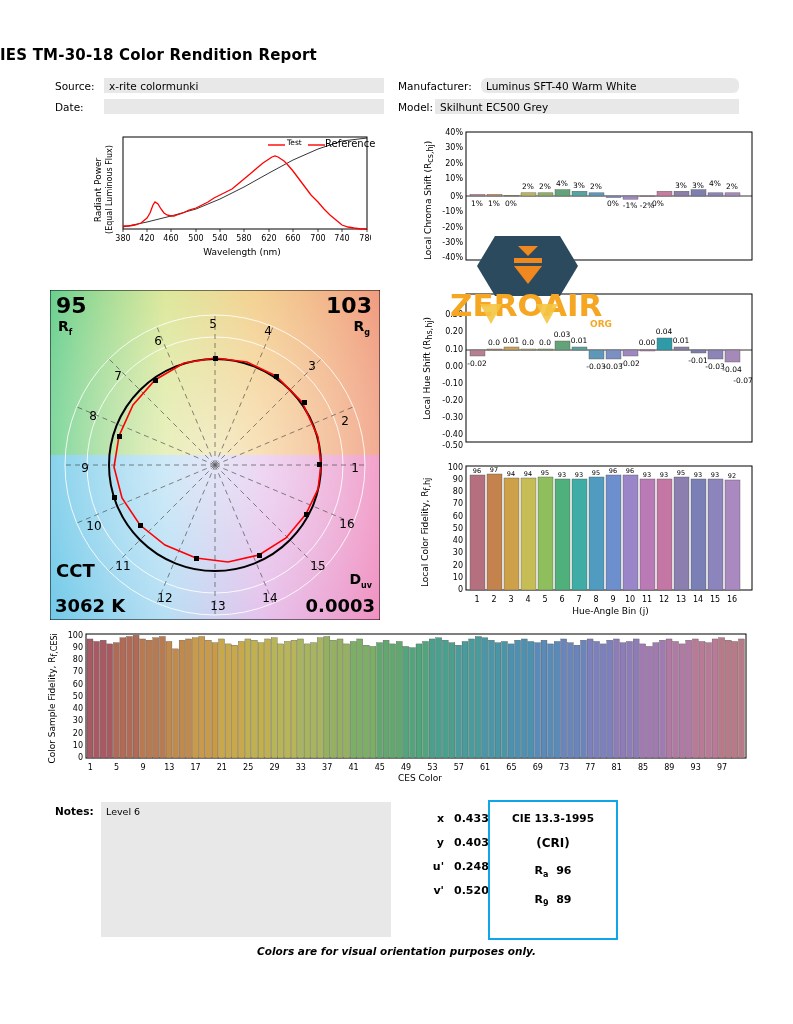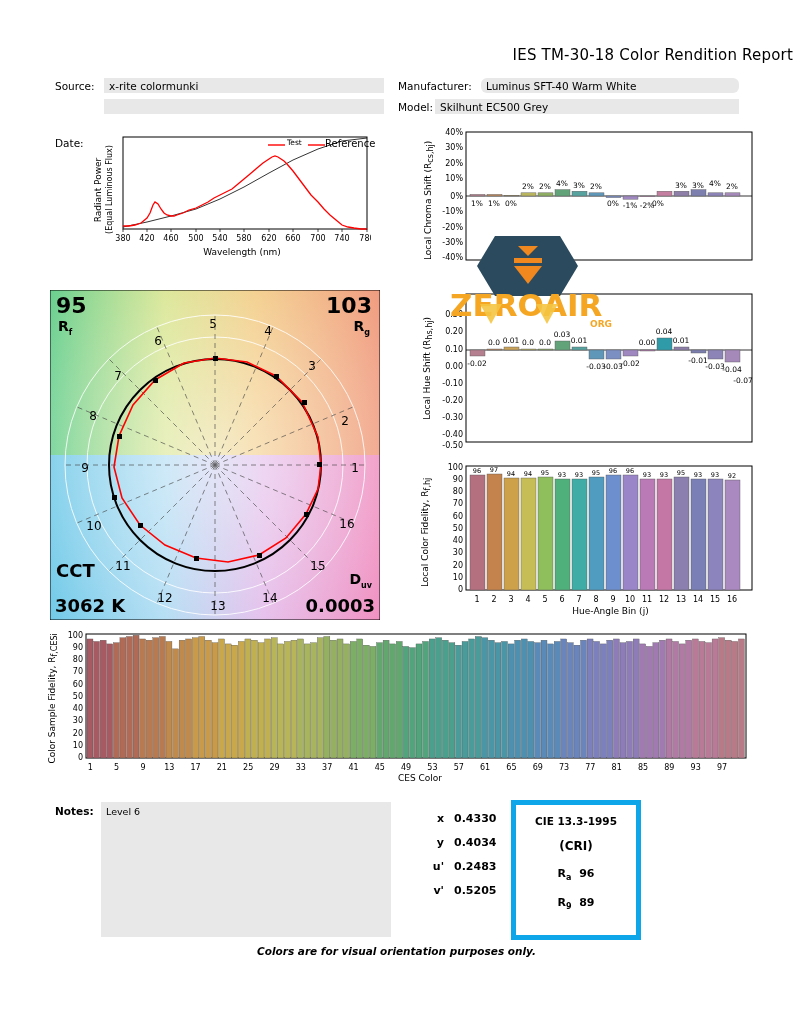--- a/index.html
+++ b/index.html
@@ -10,21 +10,21 @@
     font-family: "DejaVu Sans", sans-serif;
     color: #000;
     position: relative;
     overflow: hidden;
   }
   .page { position: relative; width: 793px; height: 1024px; }
 
   
   .report-title {
     position: absolute; top: 46px; left: 0; width: 793px;
-    text-align: right; font-size: 15px; font-weight: normal;
+    text-align: left; font-size: 15px; font-weight: bold;
     letter-spacing: 0.2px;
   }
   .meta-label {
     position: absolute; font-size: 10.5px; font-weight: normal;
     top: 2px;
   }
   .meta-value {
     position: absolute; font-size: 10.5px;
     background: #e8e8e8; height: 15px; line-height: 17px;
     padding-left: 5px;
@@ -60,22 +60,22 @@
     background: #e8e8e8;
   }
   .notes-label { position:absolute; left: 55px; top: 805px; font-size: 10.5px; font-weight: bold; }
   .notes-text { position:absolute; left: 106px; top: 806px; font-size: 9.5px; }
 
   #cie-table { position:absolute; left:420px; top: 812px; width:110px; }
   .cie-row { display:flex; font-size:11px; font-weight:bold; margin-bottom: 11px; }
   .cie-key { width: 34px; text-align:right; padding-right: 10px; }
 
   #cri-box {
-    position:absolute; left: 511px; top: 800px; width: 130px; height: 140px;
-    border: 5px solid #0ea5e9; background:#fff;
+    position:absolute; left: 488px; top: 800px; width: 130px; height: 140px;
+    border: 2px solid #0ea5e9; background:#fff;
   }
   .cri-title { text-align:center; font-size:10.5px; font-weight:bold; margin-top: 10px; }
   .cri-sub   { text-align:center; font-size:12px; font-weight:bold; margin-top: 12px; }
   .cri-line  { text-align:center; font-size:11px; font-weight:bold; margin-top: 14px; }
   sub { font-size: 8px; }
 
   .footer-note {
     position:absolute; top: 945px; left: 0; width: 793px; text-align:center;
     font-size: 10.5px; font-weight: bold; font-style: italic;
   }
@@ -86,21 +86,21 @@
 </head>
 <body>
 
 <div class="page">
 
   <div class="report-title">IES TM-30-18 Color Rendition Report</div>
 
   <div class="meta-label" style="left:55px; top:80px;">Source:</div>
   <div class="meta-value" style="left:104px; top:78px; width:280px;">x-rite colormunki</div>
 
-  <div class="meta-label" style="left:55px; top:101px;margin-top:36px;">Date:</div>
+  <div class="meta-label" style="left:55px; top:101px;">Date:</div>
   <div class="meta-value" style="left:104px; top:99px; width:280px;"></div>
 
   <div class="meta-label" style="left:398px; top:80px;">Manufacturer:</div>
   <div class="meta-value" style="left:481px; top:78px; width:258px;border-radius:6px;">Luminus SFT-40 Warm White</div>
 
   <div class="meta-label" style="left:398px; top:101px;">Model:</div>
   <div class="meta-value" style="left:435px; top:99px; width:304px;">Skilhunt EC500 Grey</div>
 
   <div class="panel" id="spd-panel">
     <div style="position:absolute; left:-8px; top:8px; width:20px; height:100px;">

